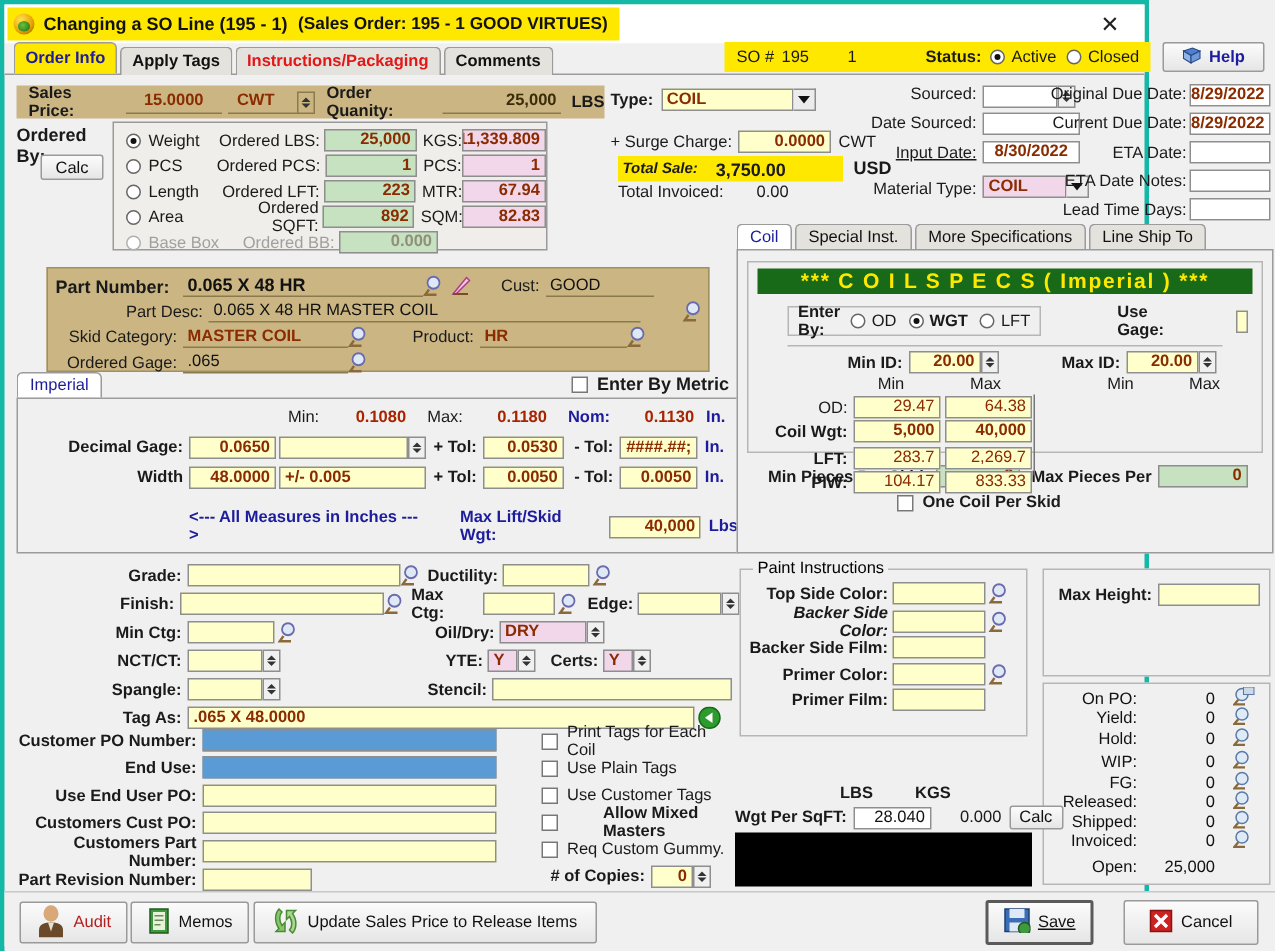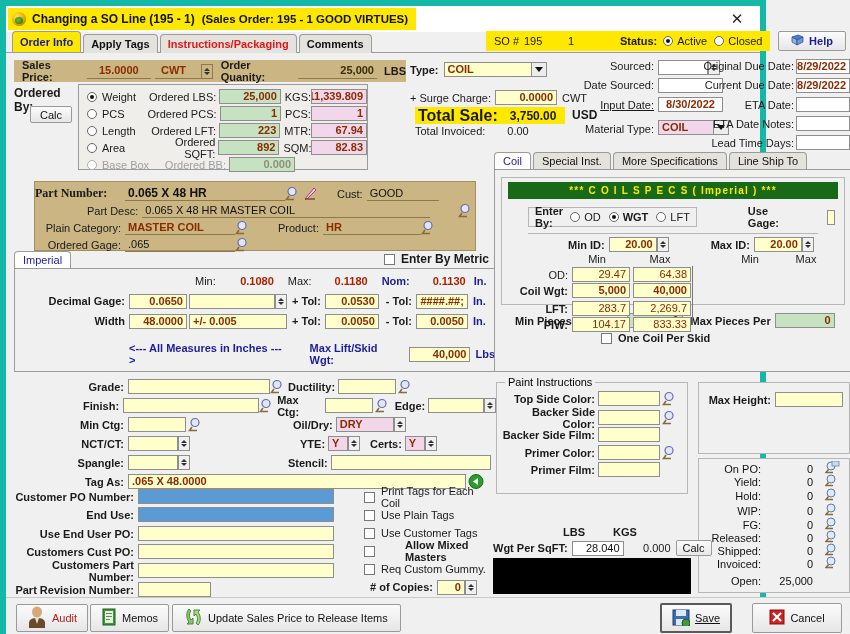--- a/index.html
+++ b/index.html
@@ -4,21 +4,21 @@
 <style>
   * { box-sizing: border-box; }
   html, body { margin:0; padding:0; }
   body {
     width:850px; height:634px;
     font-family:"Liberation Sans", sans-serif;
     font-size:11px;
     background:#f0f0f0;
     overflow:hidden;
   }
-  .win { width:766px; height:634px; position:relative; background:#f0f0f0; border:6px solid #14b8a6; }
+  .win { width:766px; height:634px; position:relative; background:#f0f0f0; border:3px solid #14b8a6; }
 
   
   .titlebar { height:26px; background:#ffffff; display:flex; align-items:center; position:relative; }
   .title-yellow {
     background:#ffe800; height:22px; display:flex; align-items:center;
     padding:0 8px 0 4px; margin-left:2px; font-weight:bold; font-size:12px; color:#111;
   }
   .title-icon { width:14px; height:14px; border-radius:50%;
     background:radial-gradient(circle at 35% 30%, #ffe14d, #e8a000 60%, #7a5a00);
     display:inline-block; margin-right:6px; position:relative; }
@@ -94,21 +94,21 @@
   #salesbar { background:#cbb683; }
   #orderedby-box { border:1px solid #9a9a9a; background:#efeeea; }
   #part-box { background:#cbb683; border:1px solid #a08f60; }
 
   .innertab {
     height:18px; line-height:17px; padding:0 8px; border:1px solid #9b9b9b; border-bottom:none;
     border-radius:4px 4px 0 0; background:#e4e2dd; font-size:11px; color:#111; cursor:pointer; margin-right:2px;
   }
   .innertab.active { background:#ffffff; color:#1c1c9c; font-weight:normal; }
 
-  #coilhdr { background:#186a18; color:#ffe800; font-weight:bold; font-size:10px;
+  #coilhdr { background:#186a18; color:#ffe800; font-weight:bold; font-size:14px;
       letter-spacing:1.2px; text-align:center; line-height:17px; }
 
   .statline { display:flex; align-items:center; font-size:11px; }
   .stat-name { width:62px; text-align:right; color:#111; }
   .stat-val { width:52px; text-align:right; color:#111; }
 
   .blackbox { background:#000; }
   .navy { color:#1c1c9c; font-weight:bold; }
 </style>
 </head>
@@ -225,21 +225,21 @@
           <i></i>
         </span>
     </span>
   </div>
   <div class="abs" style="left:404px; top:84px; display:flex; align-items:center;">
     <span class="lbl">+ Surge Charge:</span>
     <span class="fld" style="width:62px; margin-left:4px;padding-left:36px;">0.0000</span>
     <span class="lbl" style="margin-left:5px;">CWT</span>
   </div>
   <div class="abs" style="left:409px; top:101px; width:150px; height:17px; background:#ffe800; display:flex; align-items:center;">
-    <span class="lbl b" style="font-size:16px; margin-left:3px;">Total Sale:</span>
+    <span class="lbl b" style="font-size:10px; margin-left:3px;font-style:italic;">Total Sale:</span>
     <span class="lbl b" style="font-size:12px; margin-left:12px;">3,750.00</span>
   </div>
   <div class="abs lbl b" style="left:566px; top:102px; font-size:12px;">USD</div>
   <div class="abs" style="left:409px; top:119px; display:flex; align-items:center;">
     <span class="lbl">Total Invoiced:</span>
     <span class="lbl" style="margin-left:22px;">0.00</span>
   </div>
 
   <div class="abs" style="left:556px; top:54px; display:flex; align-items:center; justify-content:flex-end; width:92px;">
     <span class="lbl">Sourced:</span>
@@ -276,21 +276,21 @@
   <div class="abs fld white empty" style="left:790px; top:91px; width:54px;"></div>
 
   <div class="abs lbl" style="left:676px; top:112px; width:112px; text-align:right;">ETA Date Notes:</div>
   <div class="abs fld white empty" style="left:790px; top:110px; width:54px;"></div>
 
   <div class="abs lbl" style="left:676px; top:131px; width:112px; text-align:right;">Lead Time Days:</div>
   <div class="abs fld white empty" style="left:790px; top:129px; width:54px;"></div>
 
   <div class="abs" id="part-box" style="left:28px; top:175px; width:442px; height:70px;">
     <div style="display:flex; align-items:center; height:17px; margin-top:3px;">
-      <span class="lbl b" style="width:86px; text-align:left; font-size:12px;font-family:Liberation Serif, serif;">Part Number:</span>
+      <span class="lbl b" style="width:86px; text-align:center; font-size:12px;">Part Number:</span>
       <span class="fld left" style="width:160px; margin-left:4px; background:transparent; border:none; border-bottom:1px solid #8a7a4e; color:#111; font-size:12px;">0.065 X 48 HR</span>
       <span class="mag">
         <svg width="17" height="15" viewBox="0 0 17 15">
             <circle cx="7" cy="5.5" r="4" fill="#dfe9f5" stroke="#6a6ab0" stroke-width="1.2"></circle>
             <path d="M4 10 L1.5 13.5 H9" stroke="#8a6a3a" stroke-width="1.6" fill="none"></path>
           </svg>
       </span>
       <span class="mag">
         <svg width="16" height="15" viewBox="0 0 16 15">
             <path d="M3 13 L12 2 L14 4 L5 13 Z" fill="#f0c8e0" stroke="#b03a8a" stroke-width="1"></path>
@@ -304,21 +304,21 @@
       <span class="lbl" style="width:86px; text-align:right;">Part Desc:</span>
       <span class="fld left" style="width:290px; margin-left:4px; background:transparent; border:none; border-bottom:1px solid #8a7a4e; color:#111; font-weight:normal;">0.065 X 48 HR MASTER COIL</span>
       <span class="mag" style="margin-left:28px;">
         <svg width="17" height="15" viewBox="0 0 17 15">
             <circle cx="7" cy="5.5" r="4" fill="#dfe9f5" stroke="#6a6ab0" stroke-width="1.2"></circle>
             <path d="M4 10 L1.5 13.5 H9" stroke="#8a6a3a" stroke-width="1.6" fill="none"></path>
           </svg>
       </span>
     </div>
     <div style="display:flex; align-items:center; height:17px;">
-      <span class="lbl" style="width:86px; text-align:right;">Plain Category:</span>
+      <span class="lbl" style="width:86px; text-align:right;">Skid Category:</span>
       <span class="fld left" style="width:110px; margin-left:4px; background:transparent; border:none; border-bottom:1px solid #8a7a4e;">MASTER COIL</span>
       <span class="mag">
         <svg width="17" height="15" viewBox="0 0 17 15">
             <circle cx="7" cy="5.5" r="4" fill="#dfe9f5" stroke="#6a6ab0" stroke-width="1.2"></circle>
             <path d="M4 10 L1.5 13.5 H9" stroke="#8a6a3a" stroke-width="1.6" fill="none"></path>
           </svg>
       </span>
       <span class="lbl" style="margin-left:26px;">Product:</span>
       <span class="fld left" style="width:98px; margin-left:4px; background:transparent; border:none; border-bottom:1px solid #8a7a4e;">HR</span>
       <span class="mag">
@@ -664,21 +664,21 @@
       <div style="display:flex; align-items:center; height:17px;">
         <span class="lbl b" style="width:98px; text-align:right;">Top Side Color:</span>
         <span class="fld empty" style="width:62px; margin-left:3px;"></span>
         <span class="mag" style="margin-left:2px;">
           <svg width="17" height="15" viewBox="0 0 17 15">
               <circle cx="7" cy="5.5" r="4" fill="#dfe9f5" stroke="#6a6ab0" stroke-width="1.2"></circle>
               <path d="M4 10 L1.5 13.5 H9" stroke="#8a6a3a" stroke-width="1.6" fill="none"></path>
             </svg>
         </span>
       </div>
-      <div style="display:flex; align-items:center; height:17px; margin-top:2px;">
+      <div style="display:flex; align-items:center; height:17px; margin-top:2px;font-style:italic;">
         <span class="lbl b" style="width:98px; text-align:right;">Backer Side Color:</span>
         <span class="fld empty" style="width:62px; margin-left:3px;"></span>
         <span class="mag" style="margin-left:2px;">
           <svg width="17" height="15" viewBox="0 0 17 15">
               <circle cx="7" cy="5.5" r="4" fill="#dfe9f5" stroke="#6a6ab0" stroke-width="1.2"></circle>
               <path d="M4 10 L1.5 13.5 H9" stroke="#8a6a3a" stroke-width="1.6" fill="none"></path>
             </svg>
         </span>
       </div>
       <div style="display:flex; align-items:center; height:17px;">

